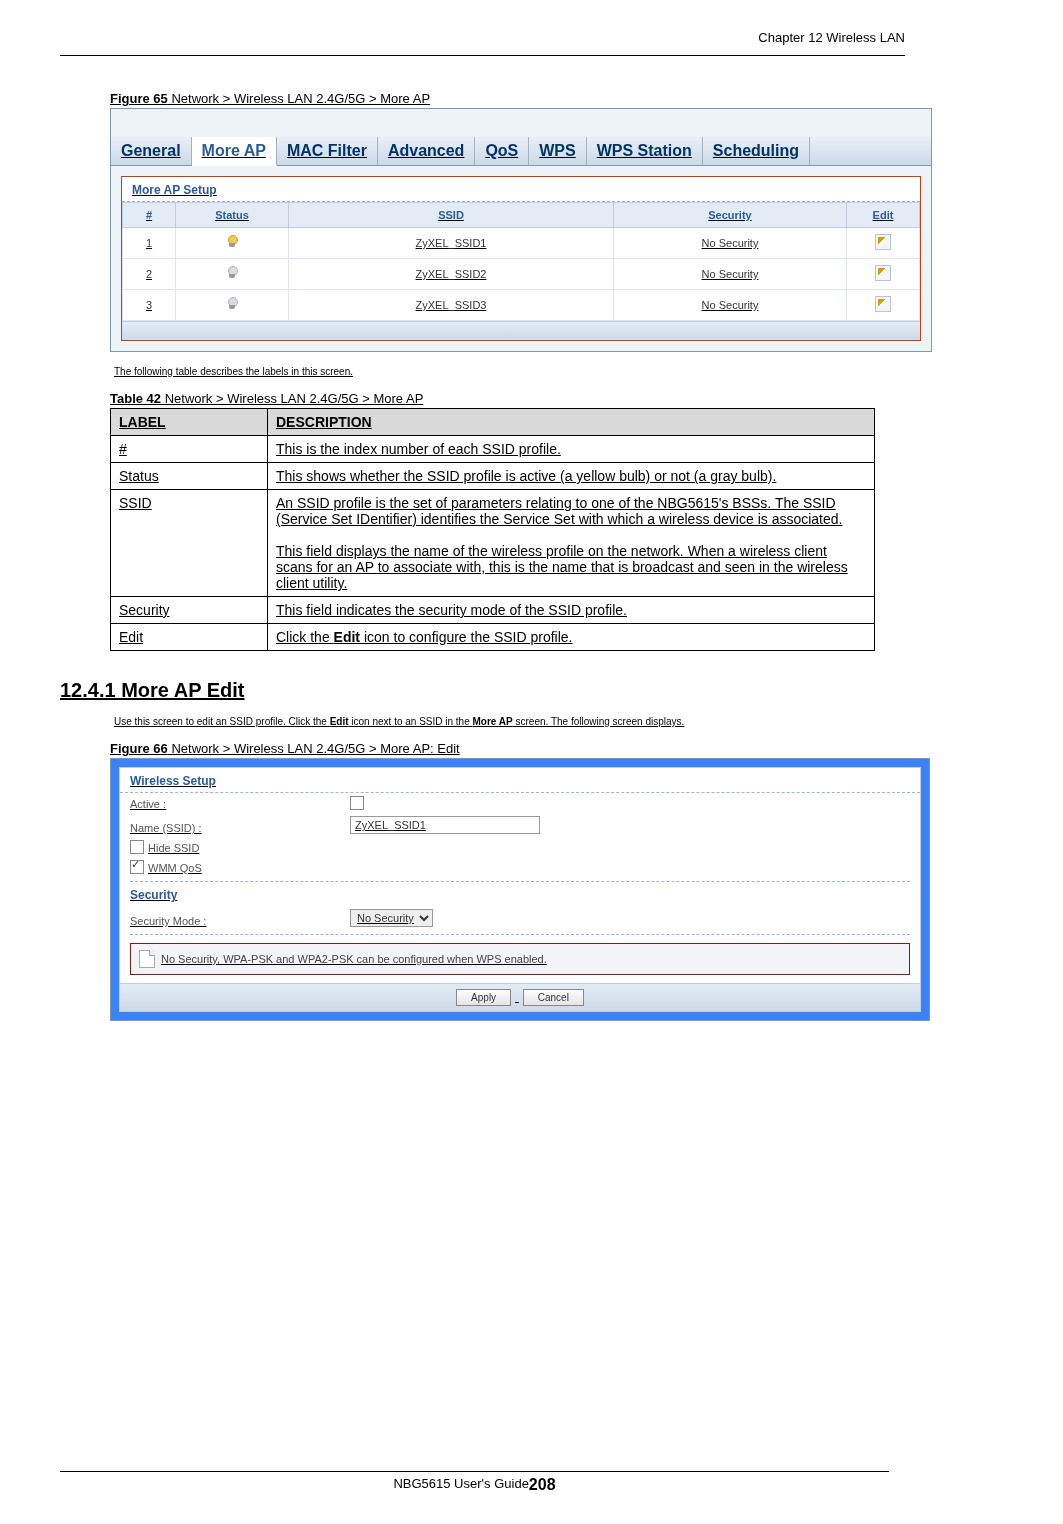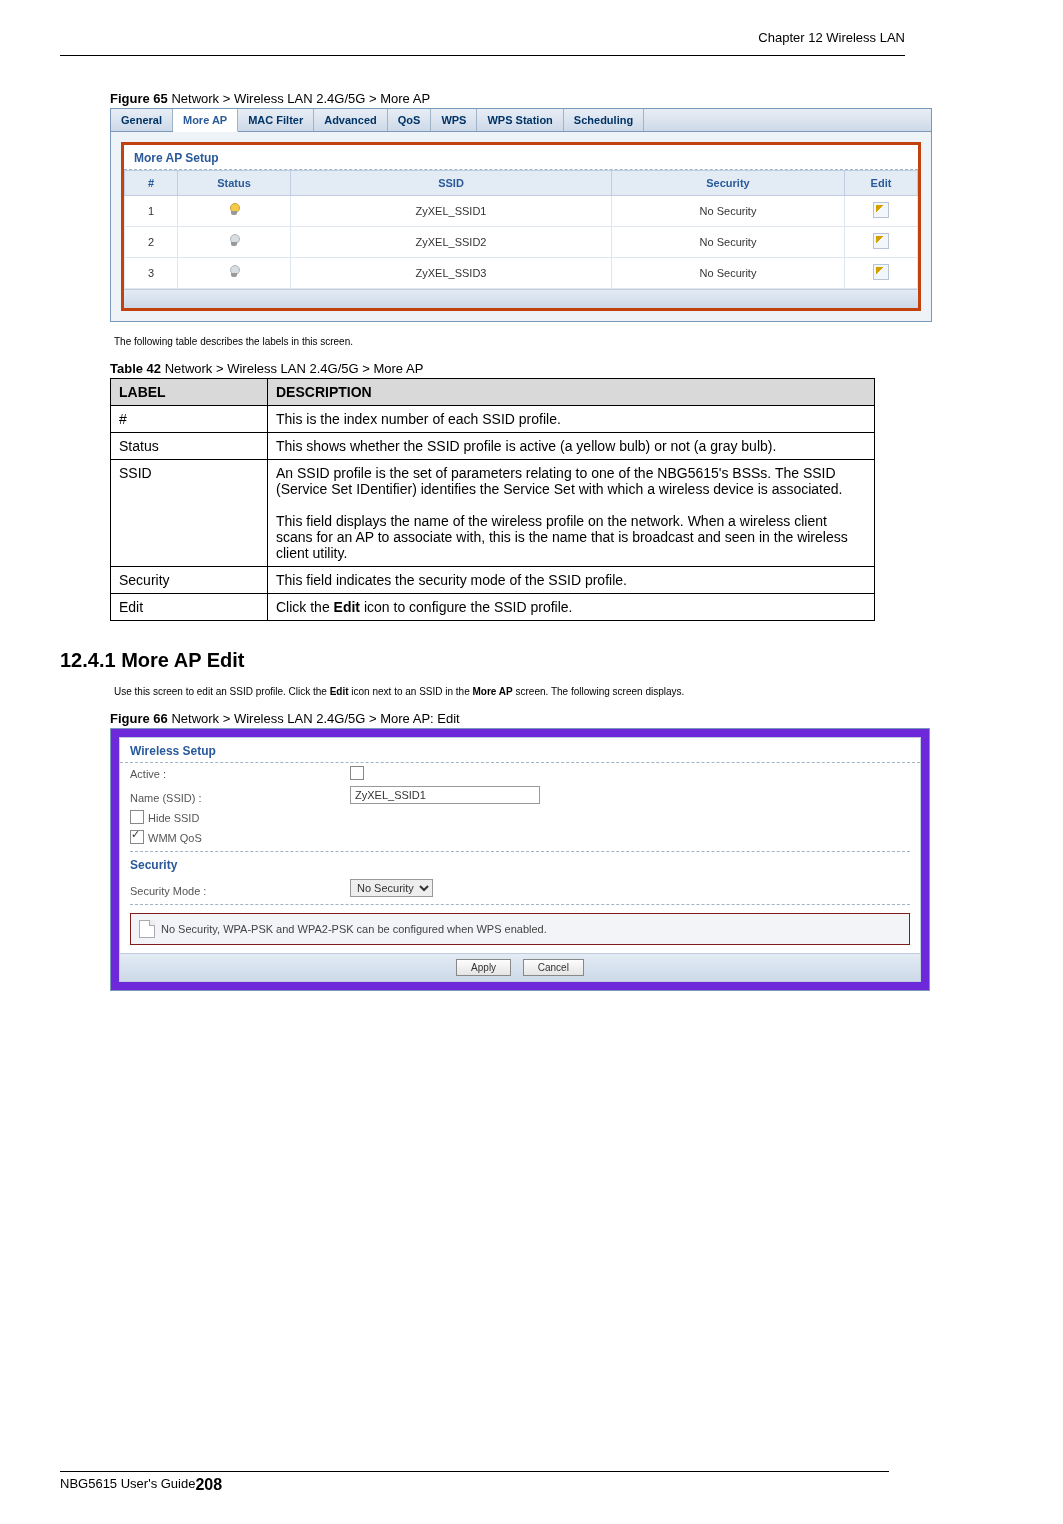--- a/index.html
+++ b/index.html
@@ -20,55 +20,57 @@
     border-top: 1px solid #000;
     margin-top: 6px;
   }
   .chapter-header {
     text-align: right;
     font-size: 13px;
     padding-bottom: 4px;
   }
   .content {
     padding: 25px 30px 0 50px;
+    text-decoration: underline;
   }
   .fig-label {
     font-size: 13px;
     margin-top: 10px;
     margin-bottom: 2px;
   }
   .fig-label b { font-weight: bold; }
   
   .panel65 {
     border: 1px solid #7a98b8;
     width: 820px;
     background: #eef3f8;
   }
   .tabstrip {
     display:flex;
     background: linear-gradient(#e8eef6,#cdd9e8);
     border-bottom:1px solid #7a98b8;
-    font-size:11px;
+    font-size:16px;
+    margin-top:28px;
   }
   .tab {
     padding:5px 10px;
     border-right:1px solid #a0b4c8;
     color:#003366;
     cursor:pointer;
     font-weight:bold;
   }
   .tab.active {
     background:#fff;
     color:#2a5a9a;
     border-bottom:1px solid #fff;
     margin-bottom:-1px;
   }
   .panel-body {
     background:#fff;
-    border:3px solid #c2410c;
+    border:1px solid #c2410c;
     margin:10px;
     padding:0;
   }
   .section-title {
     color:#2a5a9a;
     font-weight:bold;
     font-size:12px;
     padding:6px 10px 4px 10px;
     border-bottom:1px dashed #a0b4c8;
   }
@@ -135,21 +137,21 @@
   .section-heading {
     font-family: Arial, sans-serif;
     font-weight:bold;
     font-size:20px;
     margin:28px 0 12px -50px;
   }
   
   .panel66 {
     border:1px solid #7a98b8;
     width:820px;
-    background:#6d28d9;
+    background:#3b82f6;
     padding:8px;
     box-sizing:border-box;
   }
   .panel66-inner{
     background:#fff;border:1px solid #c0cde0;padding:0;
   }
   .hr-dash{border:none;border-top:1px dashed #a0b4c8;margin:4px 10px;}
   .form-row{display:flex;align-items:flex-end;font-size:11px;color:#555;padding:3px 10px;}
   .form-label{width:220px;}
   .chkbox{width:12px;height:12px;border:1px solid #888;display:inline-block;vertical-align:middle;margin-right:4px;background:#fff;position:relative;}
@@ -163,21 +165,21 @@
   .note-icon::after{content:"";position:absolute;right:-1px;top:-1px;width:5px;height:5px;background:#eee;border-left:1px solid #aaa;border-bottom:1px solid #aaa;}
   .btnbar{
     background:linear-gradient(#e3ecf5,#cdd9e8);border-top:1px solid #c0cde0;padding:5px;text-align:center;
   }
   .btn{
     display:inline-block;border:1px solid #888;background:linear-gradient(#fdfdfd,#e4e4e4);font-size:10px;padding:2px 14px;margin:0 4px;color:#333;cursor:pointer;
   }
   .footer{
     position:absolute;bottom:30px;left:60px;right:76px;
     border-top:1px solid #000;padding-top:4px;font-size:13px;
-    display:flex;justify-content:flex-start;
+    display:flex;justify-content:center;
   }
   .footer .pnum{font-weight:bold;font-size:16px;}
 </style>
 </head>
 <body>
 
 <div class="page">
   <div class="chapter-header">Chapter 12 Wireless LAN</div>
   <div class="header-line"></div>
 

